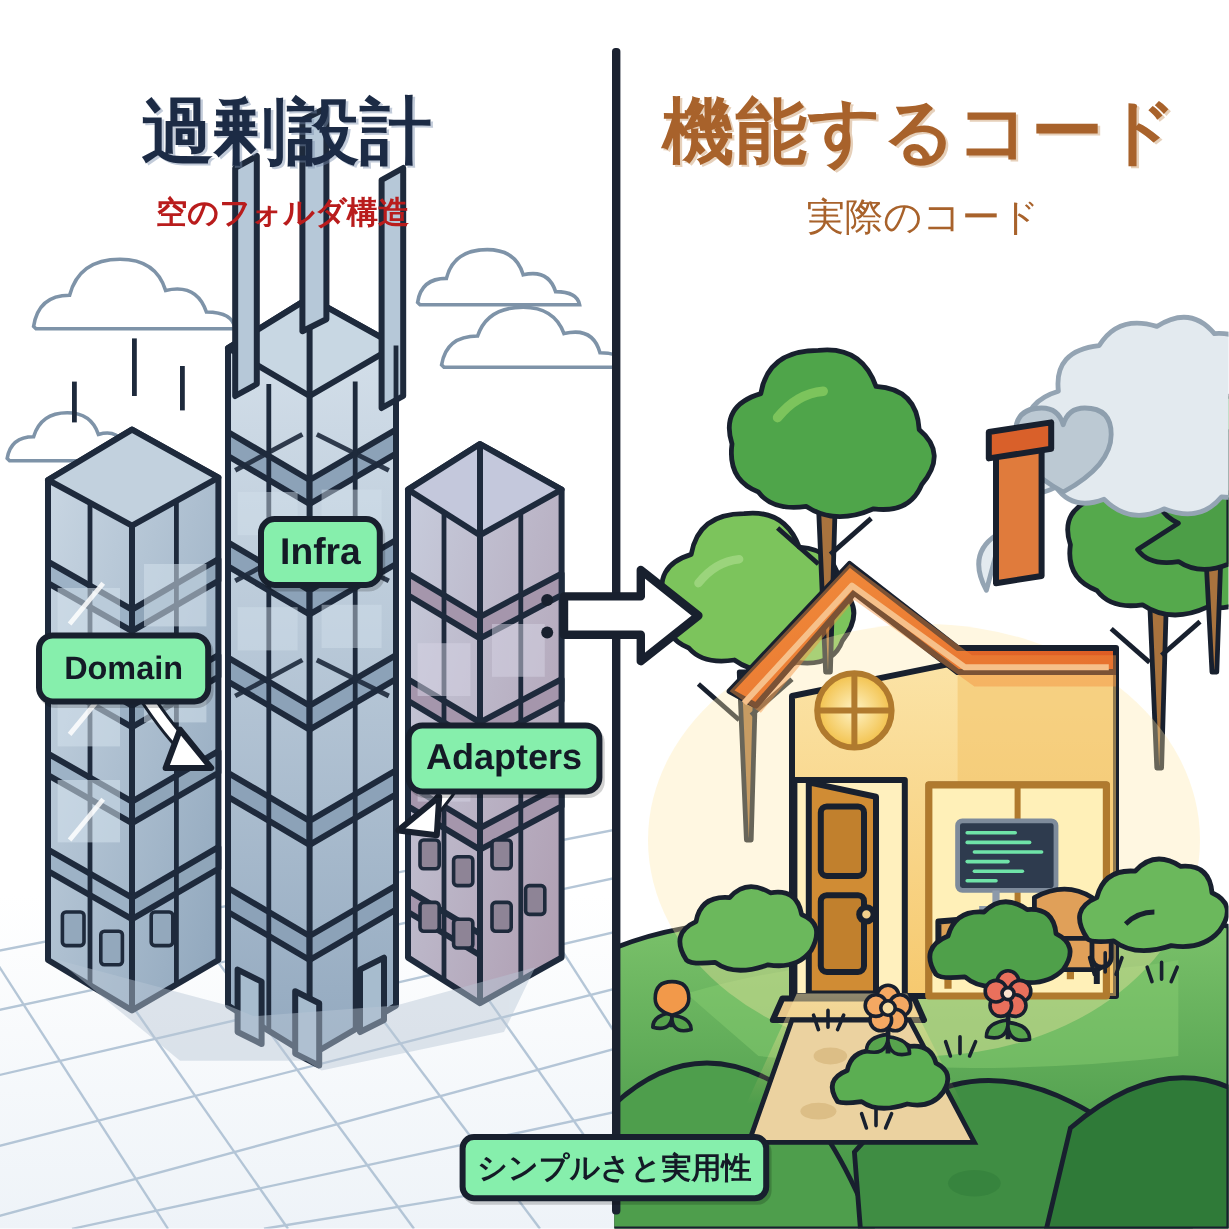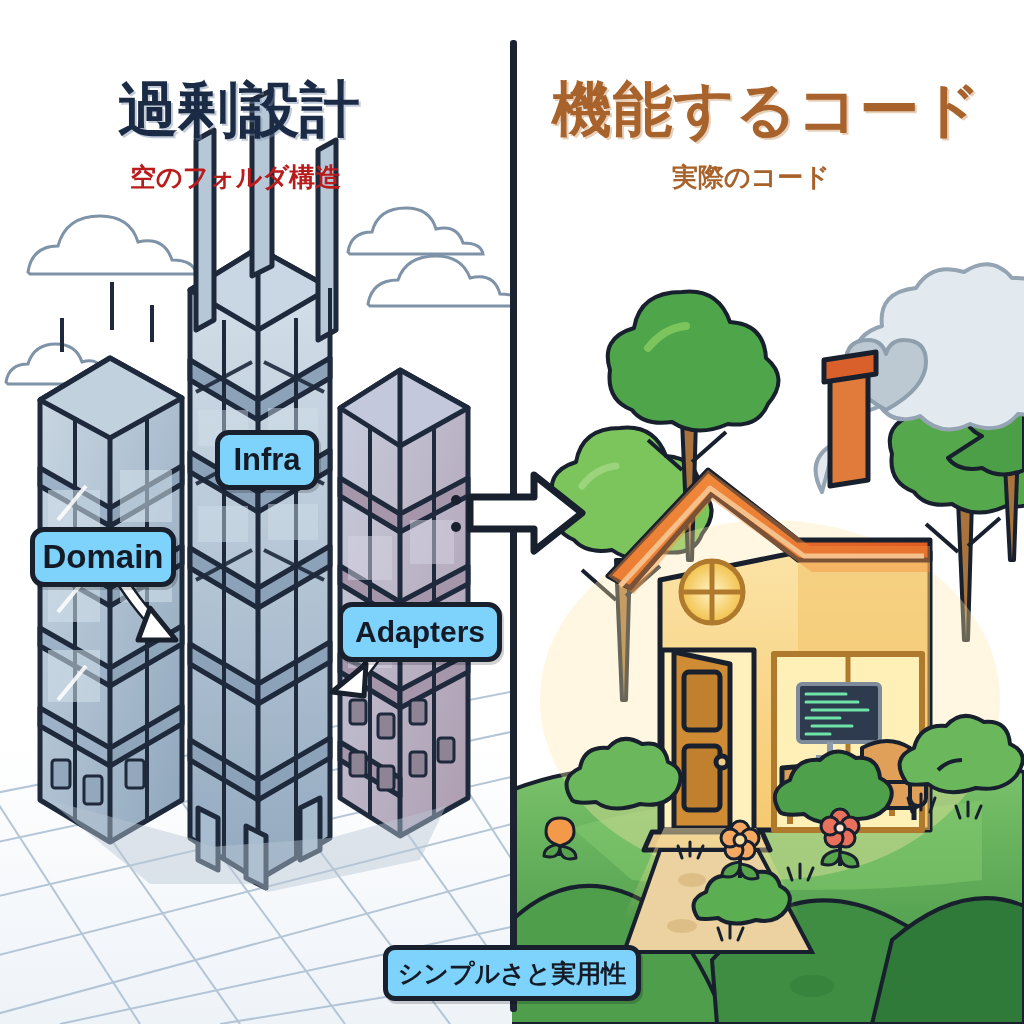--- a/index.html
+++ b/index.html
@@ -6,35 +6,35 @@
   body{width:1024px;height:1024px;overflow:hidden;font-family:"Liberation Sans",sans-serif;}
   #stage{position:relative;width:1024px;height:1024px;background:#ffffff;overflow:hidden;}
 
   
   .title{position:absolute;font-weight:700;letter-spacing:.01em;white-space:nowrap;}
   #left-title{left:118px;top:70px;font-size:60px;color:#1C2B45;
     text-shadow:2px 2px 0 rgba(120,140,170,.45);}
   #left-sub{left:130px;top:160px;font-size:26px;font-weight:700;color:#b91c1c;white-space:nowrap;position:absolute;}
   #right-title{left:552px;top:70px;font-size:60px;color:#A8622B;
     text-shadow:2px 2px 0 rgba(210,170,130,.55);}
-  #right-sub{left:672px;top:160px;font-size:26px;font-weight:700;color:#A8622B;white-space:nowrap;position:absolute;}
+  #right-sub{left:672px;top:160px;font-size:32px;font-weight:400;color:#A8622B;white-space:nowrap;position:absolute;}
 
   
   #divider{position:absolute;left:510px;top:40px;width:7px;height:972px;background:#1B2230;border-radius:3px;}
 
   
   .panel{position:absolute;top:0;height:1024px;}
   #left-panel{left:0;width:512px;}
   #right-panel{left:512px;width:512px;}
 
   
-  .badge{position:absolute;background:#7dd3fc;border:5px solid #18202E;border-radius:14px;
+  .badge{position:absolute;background:#86efac;border:5px solid #18202E;border-radius:14px;
     display:flex;align-items:center;justify-content:center;
     font-weight:700;color:#141A26;box-shadow:2px 3px 0 rgba(0,0,0,.18);}
-  #badge-domain{left:30px;top:527px;width:136px;height:50px;font-size:33px;}
+  #badge-domain{left:30px;top:527px;width:136px;height:50px;font-size:27px;}
   #badge-infra{left:215px;top:430px;width:94px;height:50px;font-size:31px;}
   #badge-adapters{left:338px;top:602px;width:154px;height:50px;font-size:30px;}
   #badge-caption{left:383px;top:945px;width:248px;height:46px;font-size:25px;border-radius:12px;}
 
   svg{display:block;}
   .abs{position:absolute;left:0;top:0;}
 </style>
 </head>
 <body>
 

